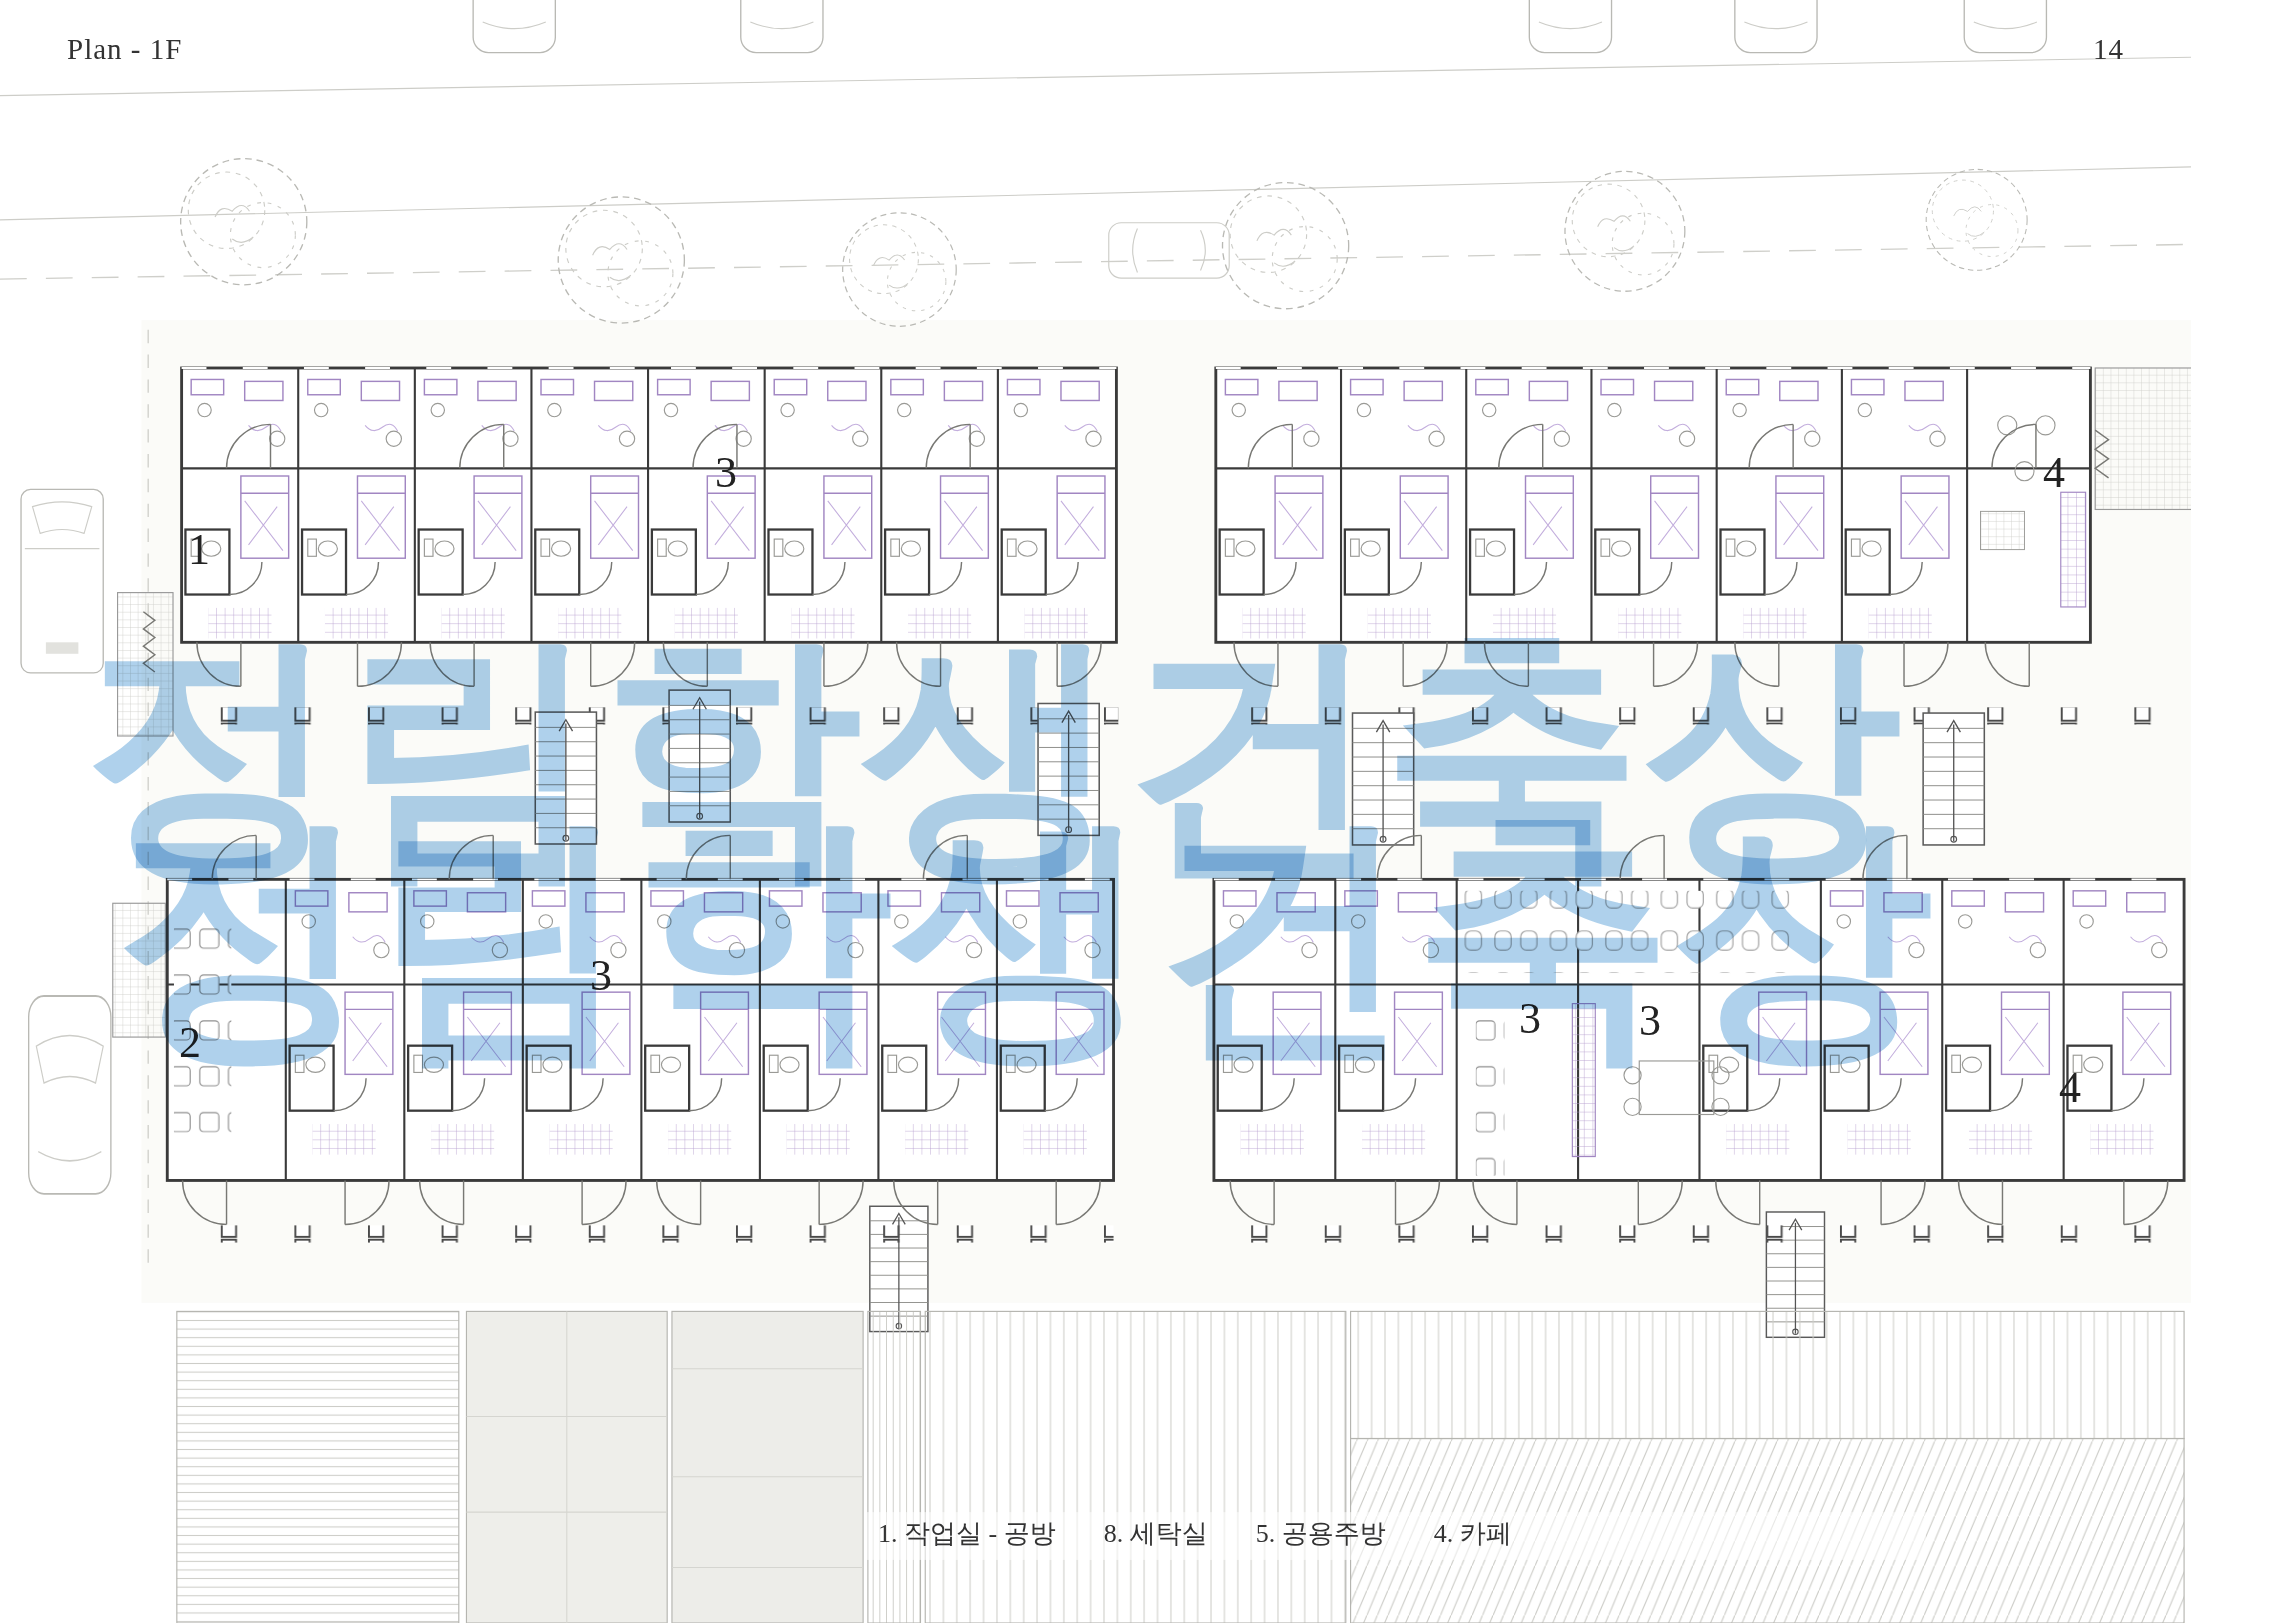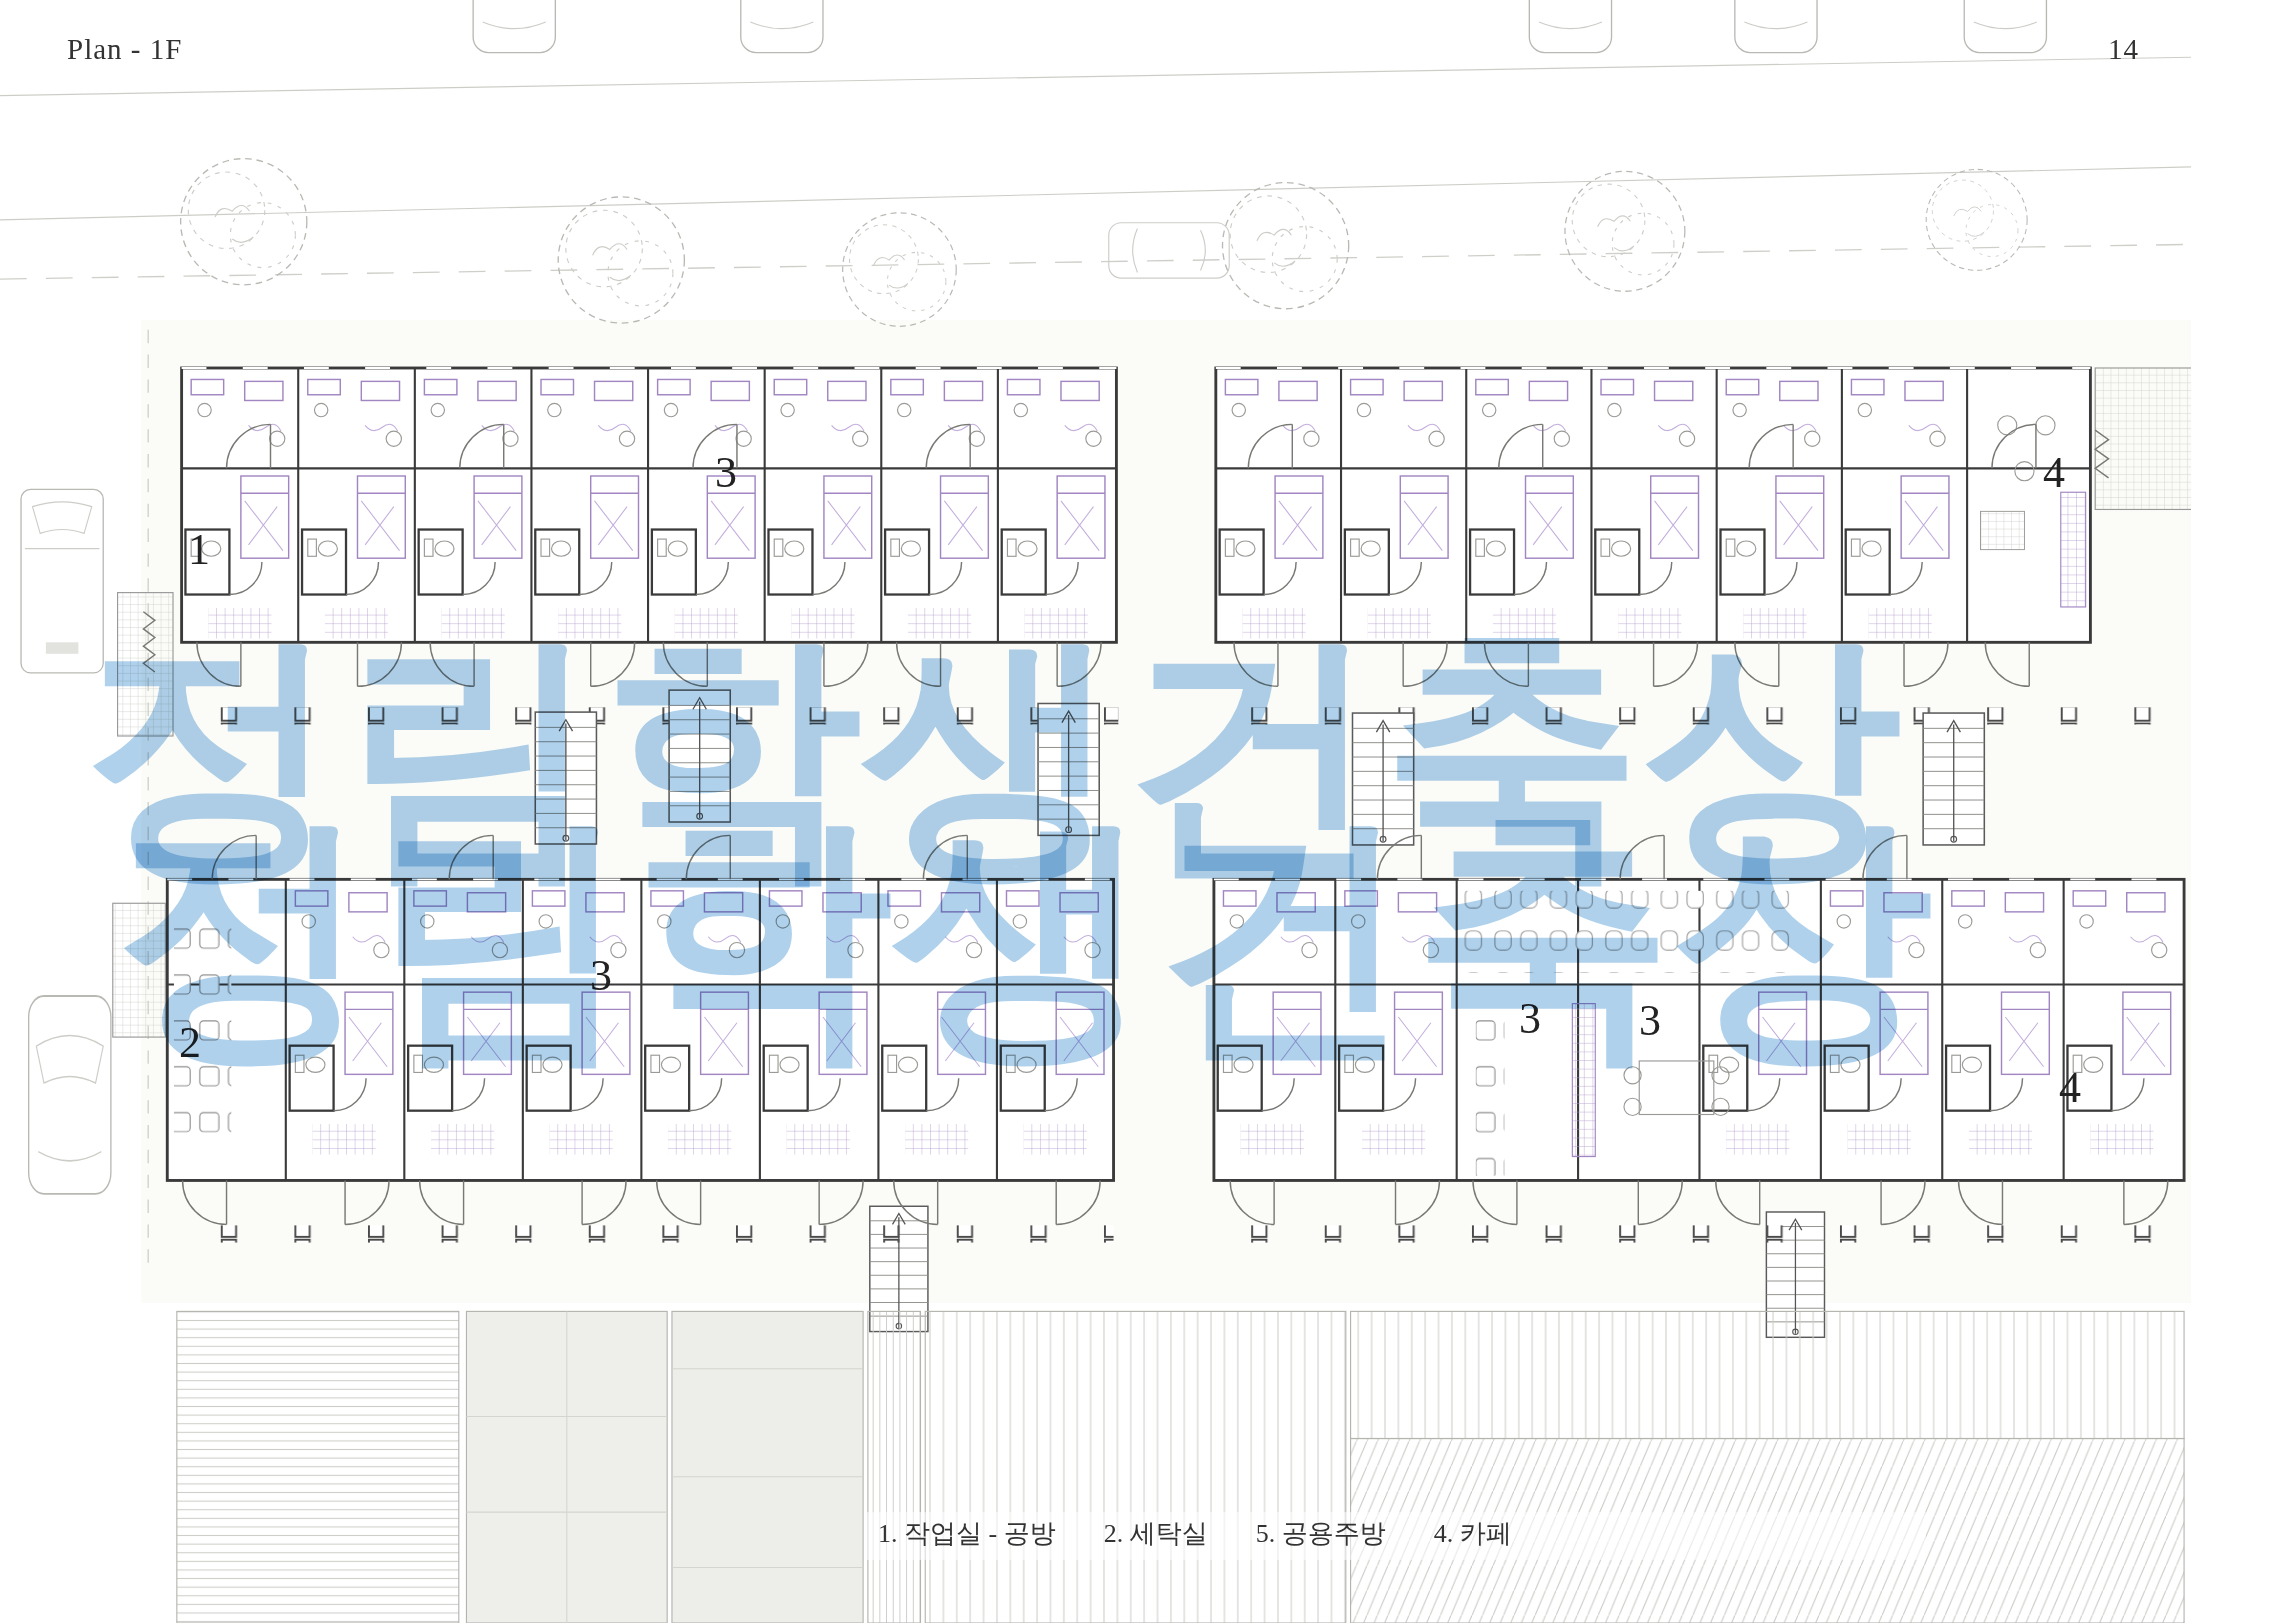--- a/index.html
+++ b/index.html
@@ -2,21 +2,21 @@
 <html><head>
 <meta charset="utf-8">
 <style>
   html,body{margin:0;padding:0;background:#fff;}
   #page{position:relative;width:2191px;height:1623px;background:#ffffff;overflow:hidden;
         font-family:"Liberation Serif","DejaVu Serif",serif;color:#2e2e2e;}
   svg{position:absolute;left:0;top:0;}
   .hdr{position:absolute;top:32.5px;font-size:29px;letter-spacing:1px;color:#333;}
   #hdr-left{left:67px;}
   #hdr-title{left:0;width:100%;text-align:center;font-weight:bold;font-size:32px;}
-  #hdr-page{right:52px;}
+  #hdr-page{right:67px;}
   .wm{position:absolute;left:82px;width:2218px;display:flex;justify-content:space-between;
       font-family:"DejaVu Sans","Liberation Sans",sans-serif;font-weight:900;
       font-size:260px;line-height:1;white-space:nowrap;
       mix-blend-mode:multiply;opacity:0.62;pointer-events:none;z-index:5;}
   #wm1{top:623px;}
   #wm2{top:805px;left:113px;}
   .plan-num{position:absolute;transform:translate(-50%,-55%);font-size:44px;color:#222;z-index:4;}
   #legend{position:absolute;left:878px;top:1516px;display:flex;gap:48px;
           font-size:26px;color:#333;z-index:6;white-space:nowrap;}
   
@@ -354,21 +354,21 @@
       <div class="plan-num" style="left: 2054px; top: 475px;">4</div>
       <div class="plan-num" style="left: 190px; top: 1045px;">2</div>
       <div class="plan-num" style="left: 601px; top: 978px;">3</div>
       <div class="plan-num" style="left: 1530px; top: 1021px;">3</div>
       <div class="plan-num" style="left: 1650px; top: 1023px;">3</div>
       <div class="plan-num" style="left: 2070px; top: 1090px;">4</div>
     </div>
 
 <div id="legend">
       <span>1. 작업실 - 공방</span>
-      <span>2. 세탁실</span>
+      <span>8. 세탁실</span>
       <span>5. 공용주방</span>
       <span>4. 카페</span>
     </div>
 
 <div class="wm" id="wm1" style="color: rgb(125, 181, 224);">정림학생건축상</div>
 <div class="wm" id="wm2" style="color: rgb(125, 181, 224);">정림학생건축상</div>
 
 </div>
 
 

